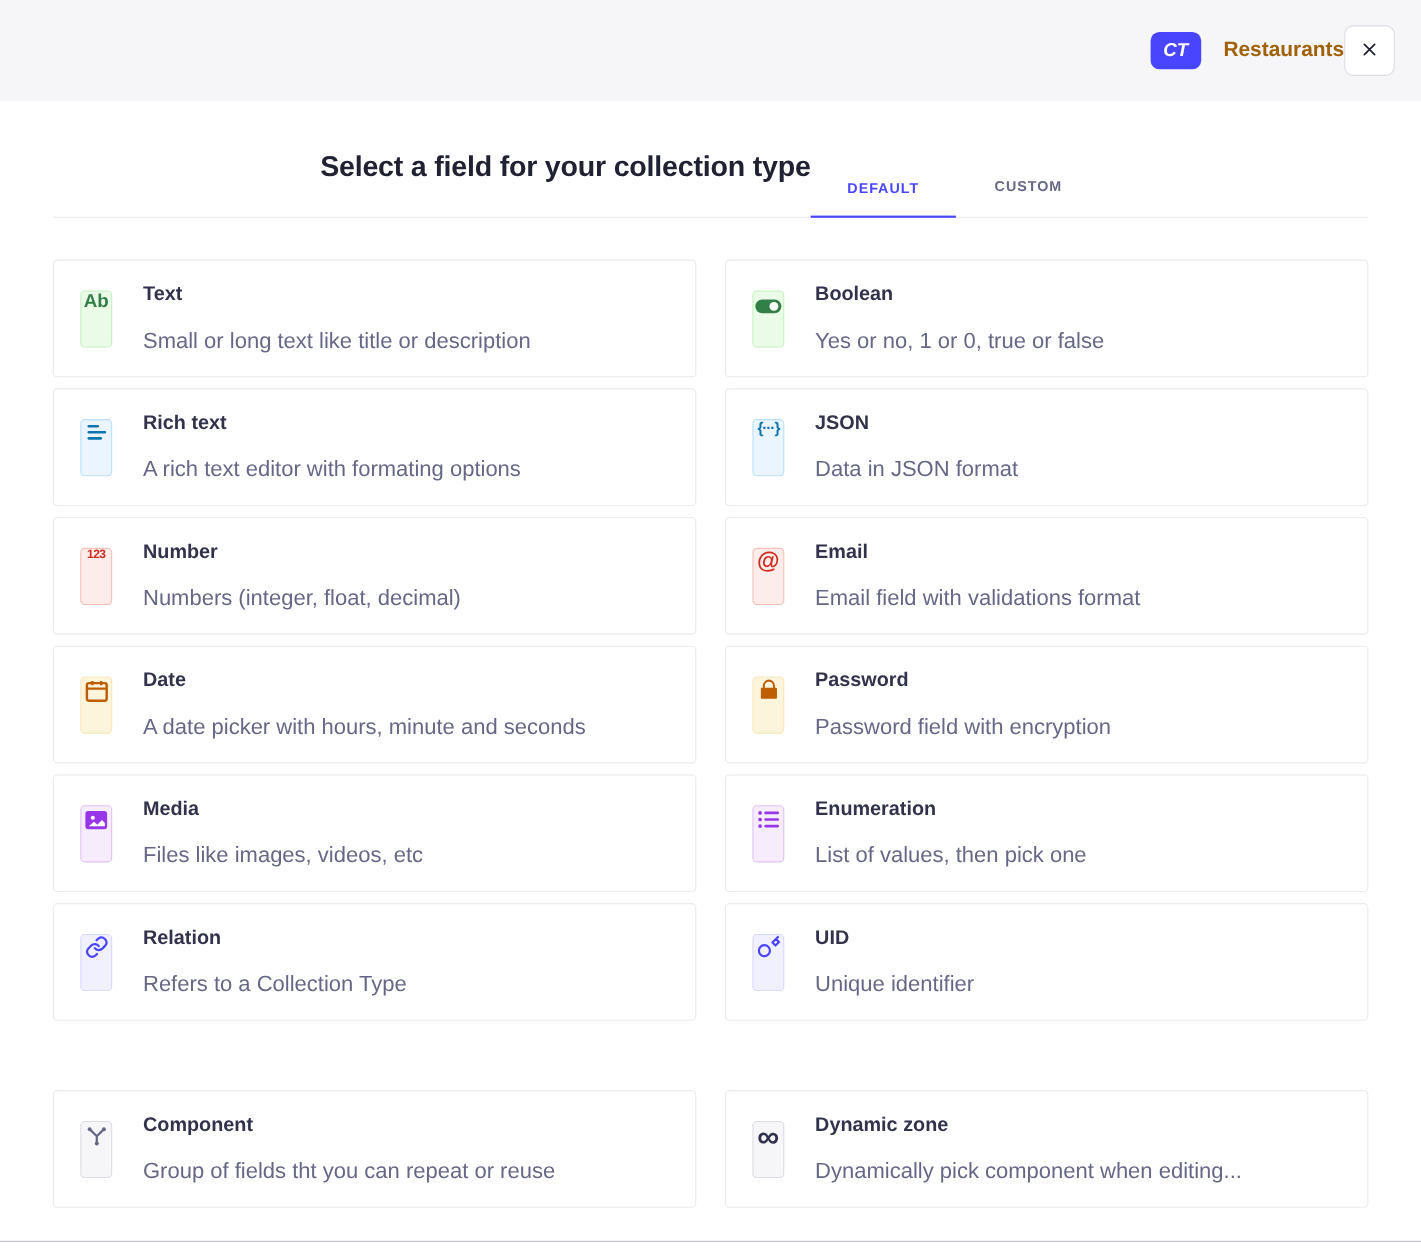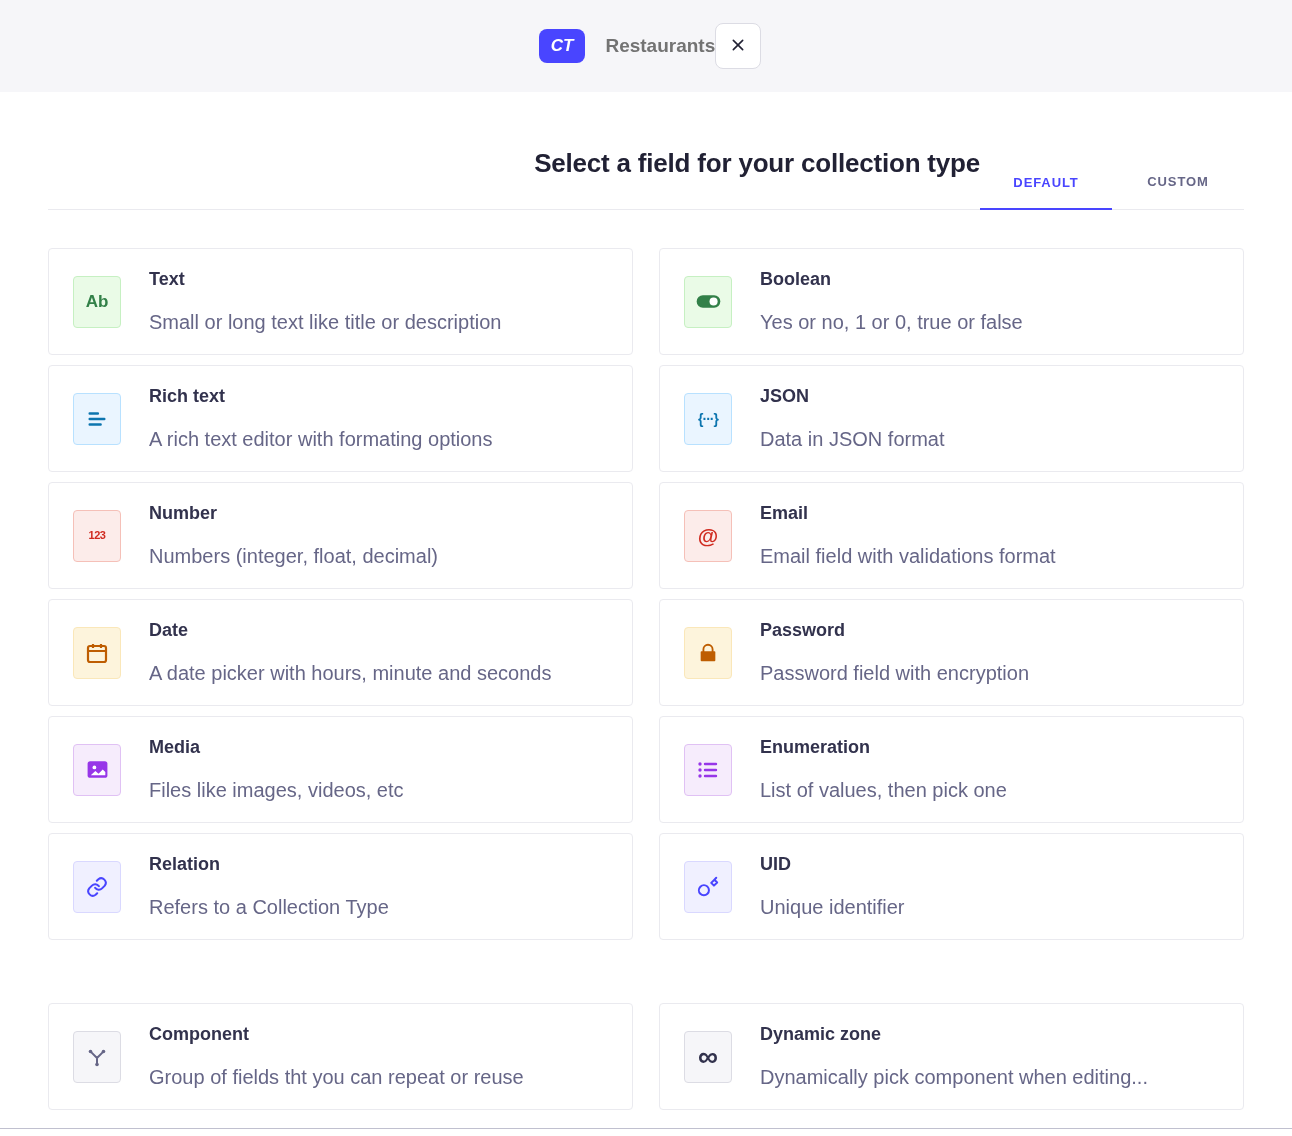--- a/index.html
+++ b/index.html
@@ -16,50 +16,50 @@
     background:#fff;
     font-family:"Liberation Sans",sans-serif;
     position:relative;
     overflow:hidden;
   }
   .header{
     height:92px;
     background:var(--header-bg);
     display:flex;
     align-items:center;
-    justify-content:center;
+    justify-content:flex-end;
     padding:0 24px 0 32px;
   }
   .header-left{display:flex;align-items:center;gap:20px}
   .ct-badge{
     background:var(--brand);
     color:#fff;
     font-weight:700;
     font-style:italic;
     font-size:17px;
     padding:7px 12px;
     border-radius:8px;
     line-height:20px;
   }
-  .modal-title{font-size:19px;font-weight:700;color:#737373}
+  .modal-title{font-size:19px;font-weight:700;color:#a16207}
   .close-btn{
     width:46px;height:46px;
     background:#fff;
     border:1px solid #dcdce4;
     border-radius:8px;
     cursor:pointer;
     display:flex;align-items:center;justify-content:center;
     color:#212134;
   }
   .main{padding:0 48px}
   .head-row{
     display:flex;
-    justify-content:flex-end;
+    justify-content:center;
     align-items:flex-end;
-    margin-top:56px;
+    margin-top:44px;
     border-bottom:1px solid var(--card-border);
   }
   .page-title{
     font-size:26px;
     font-weight:700;
     color:#212134;
     padding-bottom:30px;
     letter-spacing:-0.2px;
   }
   .tabs{display:flex}
@@ -95,24 +95,24 @@
     height:107px;
     padding:0 24px;
     background:#fff;
     border:1px solid var(--card-border);
     border-radius:4px;
     cursor:pointer;
     text-align:left;
     font-family:inherit;
   }
   .icon-box{
-    width:48px;height:52px;
+    width:29px;height:52px;
     border-radius:4px;
     border:1px solid;
-    display:flex;align-items:center;justify-content:center;
+    display:flex;justify-content:center;
     flex-shrink:0;
   }
   .glyph{font-weight:700;line-height:1}
   .card-text{display:flex;flex-direction:column;gap:21px}
   .card-title{font-size:18px;font-weight:700;color:var(--title)}
   .card-desc{font-size:20px;color:var(--desc)}
   .footer-line{
     position:absolute;left:0;right:0;bottom:7px;
     border-top:1px solid #c0c0cf;
   }

